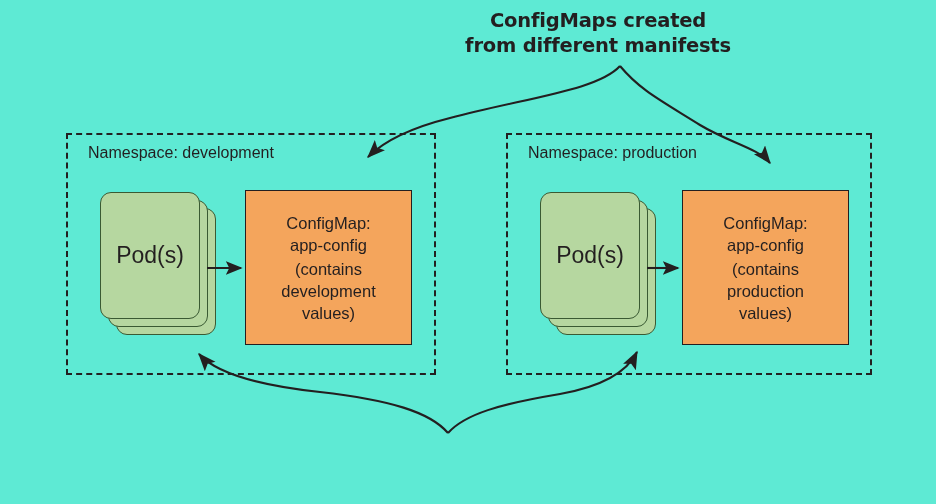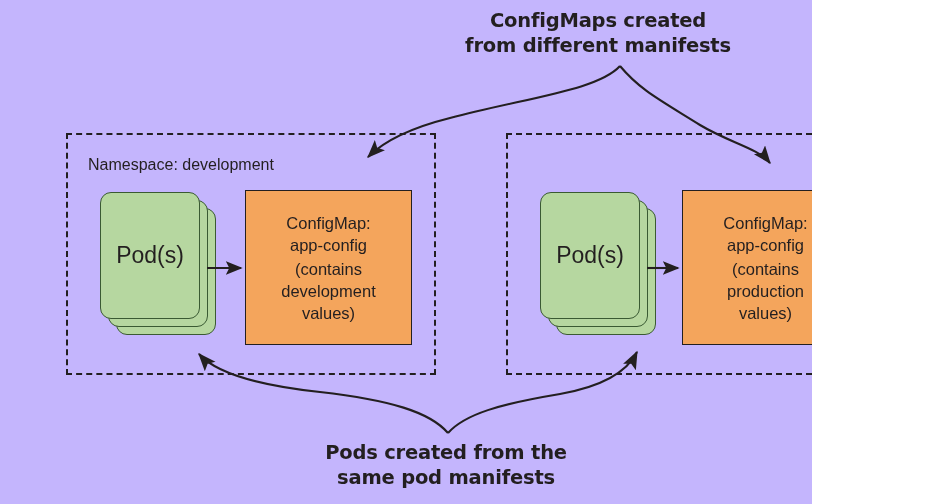--- a/index.html
+++ b/index.html
@@ -2,23 +2,23 @@
 <html><head>
 <meta charset="utf-8">
 <style>
   html, body {
     margin: 0;
     padding: 0;
     background: #ffffff;
   }
   #canvas {
     position: relative;
-    width: 812px;
+    width: 936px;
     height: 504px;
-    background: #c4b5fd;
+    background: #5eead4;
     overflow: hidden;
     font-family: "Liberation Sans", sans-serif;
     color: #1a1a1a;
   }
   .caption {
     position: absolute;
     font-family: "DejaVu Sans", sans-serif;
     font-weight: bold;
     font-size: 19.5px;
     line-height: 25px;
@@ -44,21 +44,20 @@
     background: transparent;
   }
   #ns-box-development { left: 66px;  top: 133px; width: 370px; height: 242px; }
   #ns-box-production  { left: 506px; top: 133px; width: 366px; height: 242px; }
   .ns-label {
     position: absolute;
     font-family: "Liberation Sans", sans-serif;
     font-size: 16px;
     color: #231f20;
     white-space: nowrap;
-    margin-top: 12px;
   }
   #ns-label-development { left: 88px;  top: 144px; }
   #ns-label-production  { left: 528px; top: 144px; }
 
   .pod-stack {
     position: absolute;
     width: 118px;
     height: 145px;
   }
   #pod-stack-development { left: 100px; top: 192px; }
@@ -117,42 +116,41 @@
   }
 </style>
 </head>
 <body>
 
 <div id="canvas">
 
   <div class="caption" id="caption-top">ConfigMaps created
 from different manifests</div>
 
-  <div class="caption" id="caption-bottom">Pods created from the
-same pod manifests</div>
 
   <div class="ns-box" id="ns-box-development"></div>
   <div class="ns-label" id="ns-label-development">Namespace: development</div>
 
   <div class="pod-stack" id="pod-stack-development">
     <div class="pod-card l3"></div>
     <div class="pod-card l2"></div>
     <div class="pod-card l1"></div>
     <div class="pod-label">Pod(s)</div>
   </div>
 
   <div class="cm-box" id="cm-box-development">
     <div class="cm-title">ConfigMap:
 app-config</div>
     <div class="cm-sub">(contains
 development
 values)</div>
   </div>
 
   <div class="ns-box" id="ns-box-production"></div>
+  <div class="ns-label" id="ns-label-production">Namespace: production</div>
 
   <div class="pod-stack" id="pod-stack-production">
     <div class="pod-card l3"></div>
     <div class="pod-card l2"></div>
     <div class="pod-card l1"></div>
     <div class="pod-label">Pod(s)</div>
   </div>
 
   <div class="cm-box" id="cm-box-production">
     <div class="cm-title">ConfigMap:

